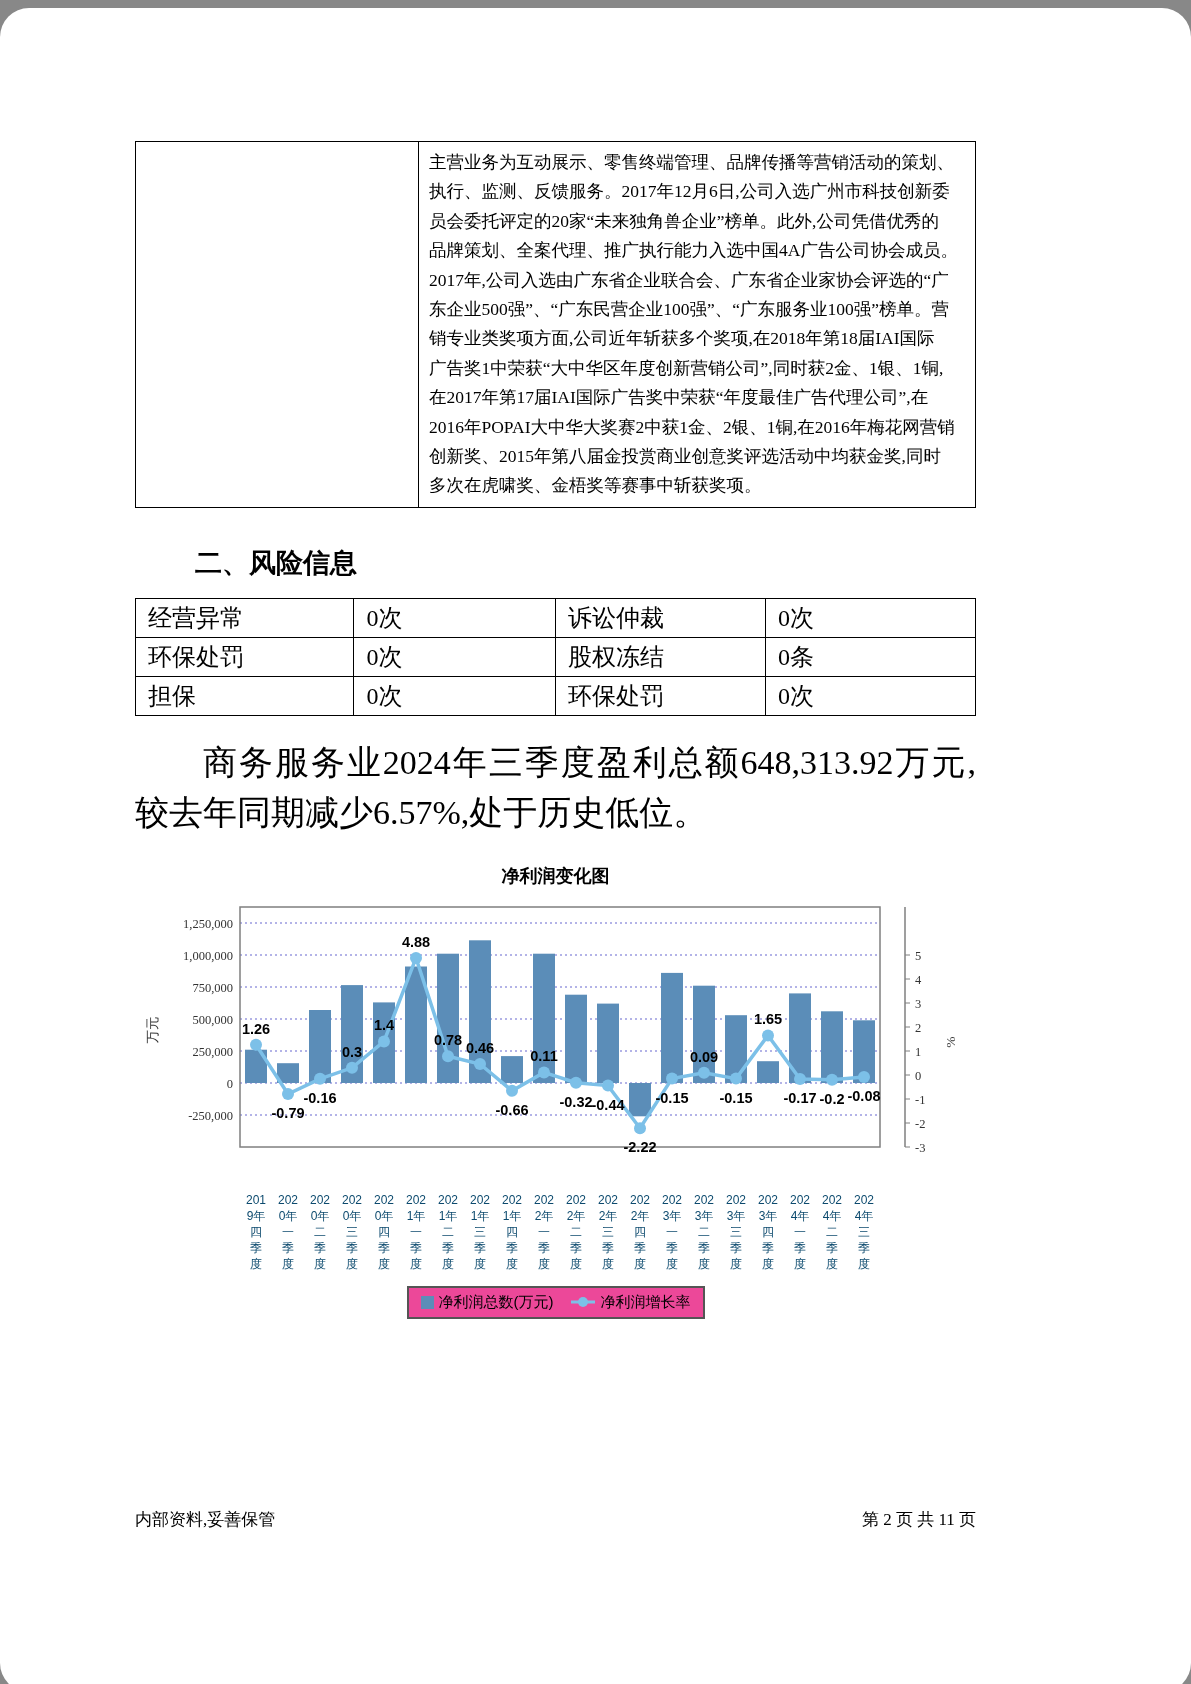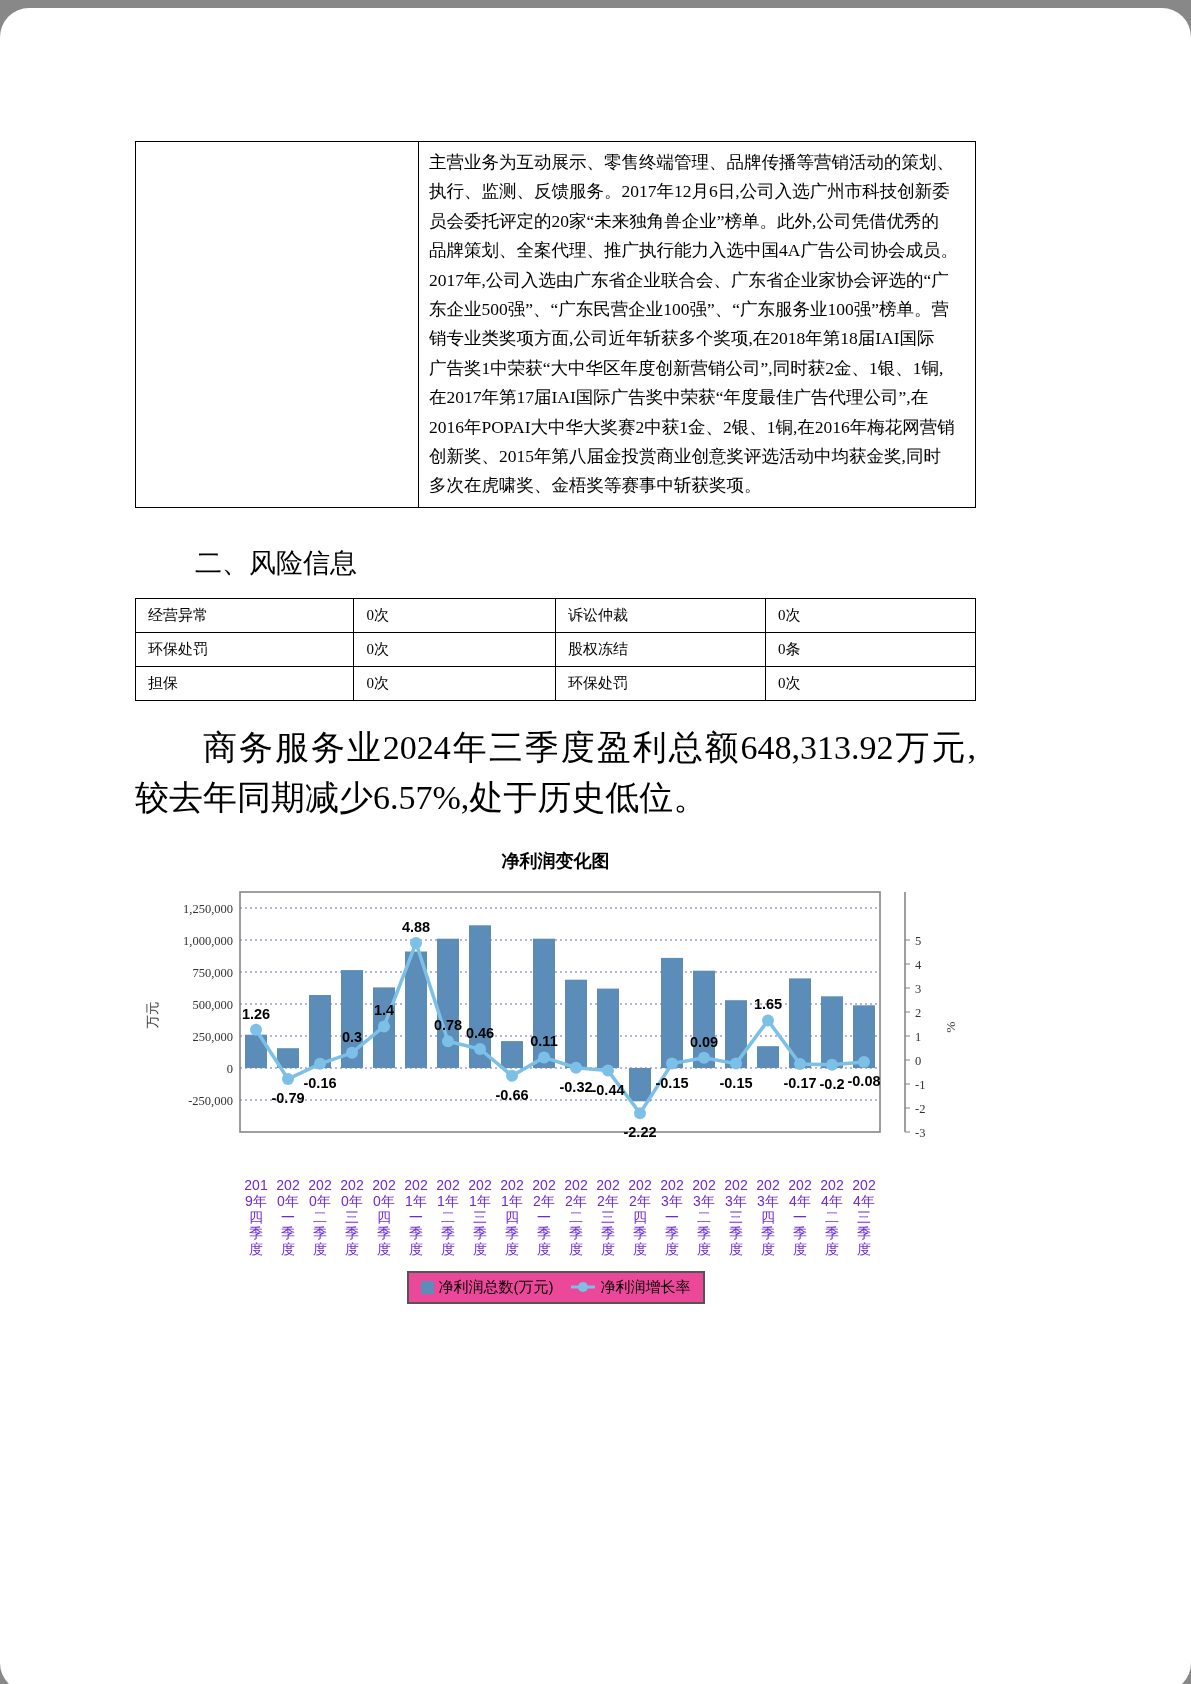--- a/index.html
+++ b/index.html
@@ -12,47 +12,47 @@
 
   
   table.company{border-collapse:collapse;width:100%;table-layout:fixed;}
   table.company td{border:1px solid #000;vertical-align:top;}
   td.co-left{width:280px;}
   td.co-right{padding:6px 10px;font-size:17.5px;line-height:29.4px;white-space:pre-line;}
 
   
   h2.sec{
     font-family:"Liberation Sans","DejaVu Sans",sans-serif;
-    font-weight:normal;font-size:27px;line-height:34px;
+    font-weight:bold;font-size:27px;line-height:34px;
     margin:38px 0 18px 60px;
   }
   h2.sec2{margin-top:34px;}
 
   
   table.risk{border-collapse:collapse;width:100%;table-layout:fixed;}
-  table.risk td{border:1px solid #000;font-size:15px;padding:3px 12px;height:27px;}
+  table.risk td{border:1px solid #000;font-size:24px;padding:3px 12px;height:27px;}
 
   
   p.industry{
     font-size:34px;line-height:50px;text-indent:2em;
     margin:22px 0 0 0;text-align:justify;
   }
 
   
   .chart{margin-top:26px;width:841px;}
   .chart-title{
     text-align:center;font-family:"Liberation Sans","DejaVu Sans",sans-serif;
     font-weight:bold;font-size:18px;margin-bottom:4px;
   }
   .chart-svg-wrap{width:841px;height:300px;}
   #x-labels{display:flex;margin-left:105px;width:640px;}
   .xlab{
     width:32px;flex:0 0 32px;text-align:center;white-space:pre-line;
     font-family:"Liberation Sans","DejaVu Sans",sans-serif;
-    font-size:14px;line-height:16px;color:#6d28d9;
+    font-size:12px;line-height:16px;color:#0c4a6e;
   }
   .legend-row{display:flex;justify-content:center;margin-top:14px;}
   .legend-box{
     display:inline-flex;align-items:center;gap:16px;
     border:2px solid #555;padding:5px 12px;background:#ec4899;
     font-family:"Liberation Sans","DejaVu Sans",sans-serif;font-size:15px;
   }
   .legend-item{display:inline-flex;align-items:center;gap:5px;}
   .sw-bar{display:inline-block;width:13px;height:13px;background:#5b8db8;}
 
@@ -339,13 +339,17 @@
               <circle id="sw-line-dot" cx="13" cy="7" r="5" fill="#7cc0e8"></circle>
             </svg>
             <span>净利润增长率</span>
           </span>
         </div>
       </div>
     </div>
 
   </div>
 
+  <div class="footer">
+    <span>内部资料,妥善保管</span>
+    <span>第 2 页  共 11 页</span>
+  </div>
 </div>
 
 </body></html>

